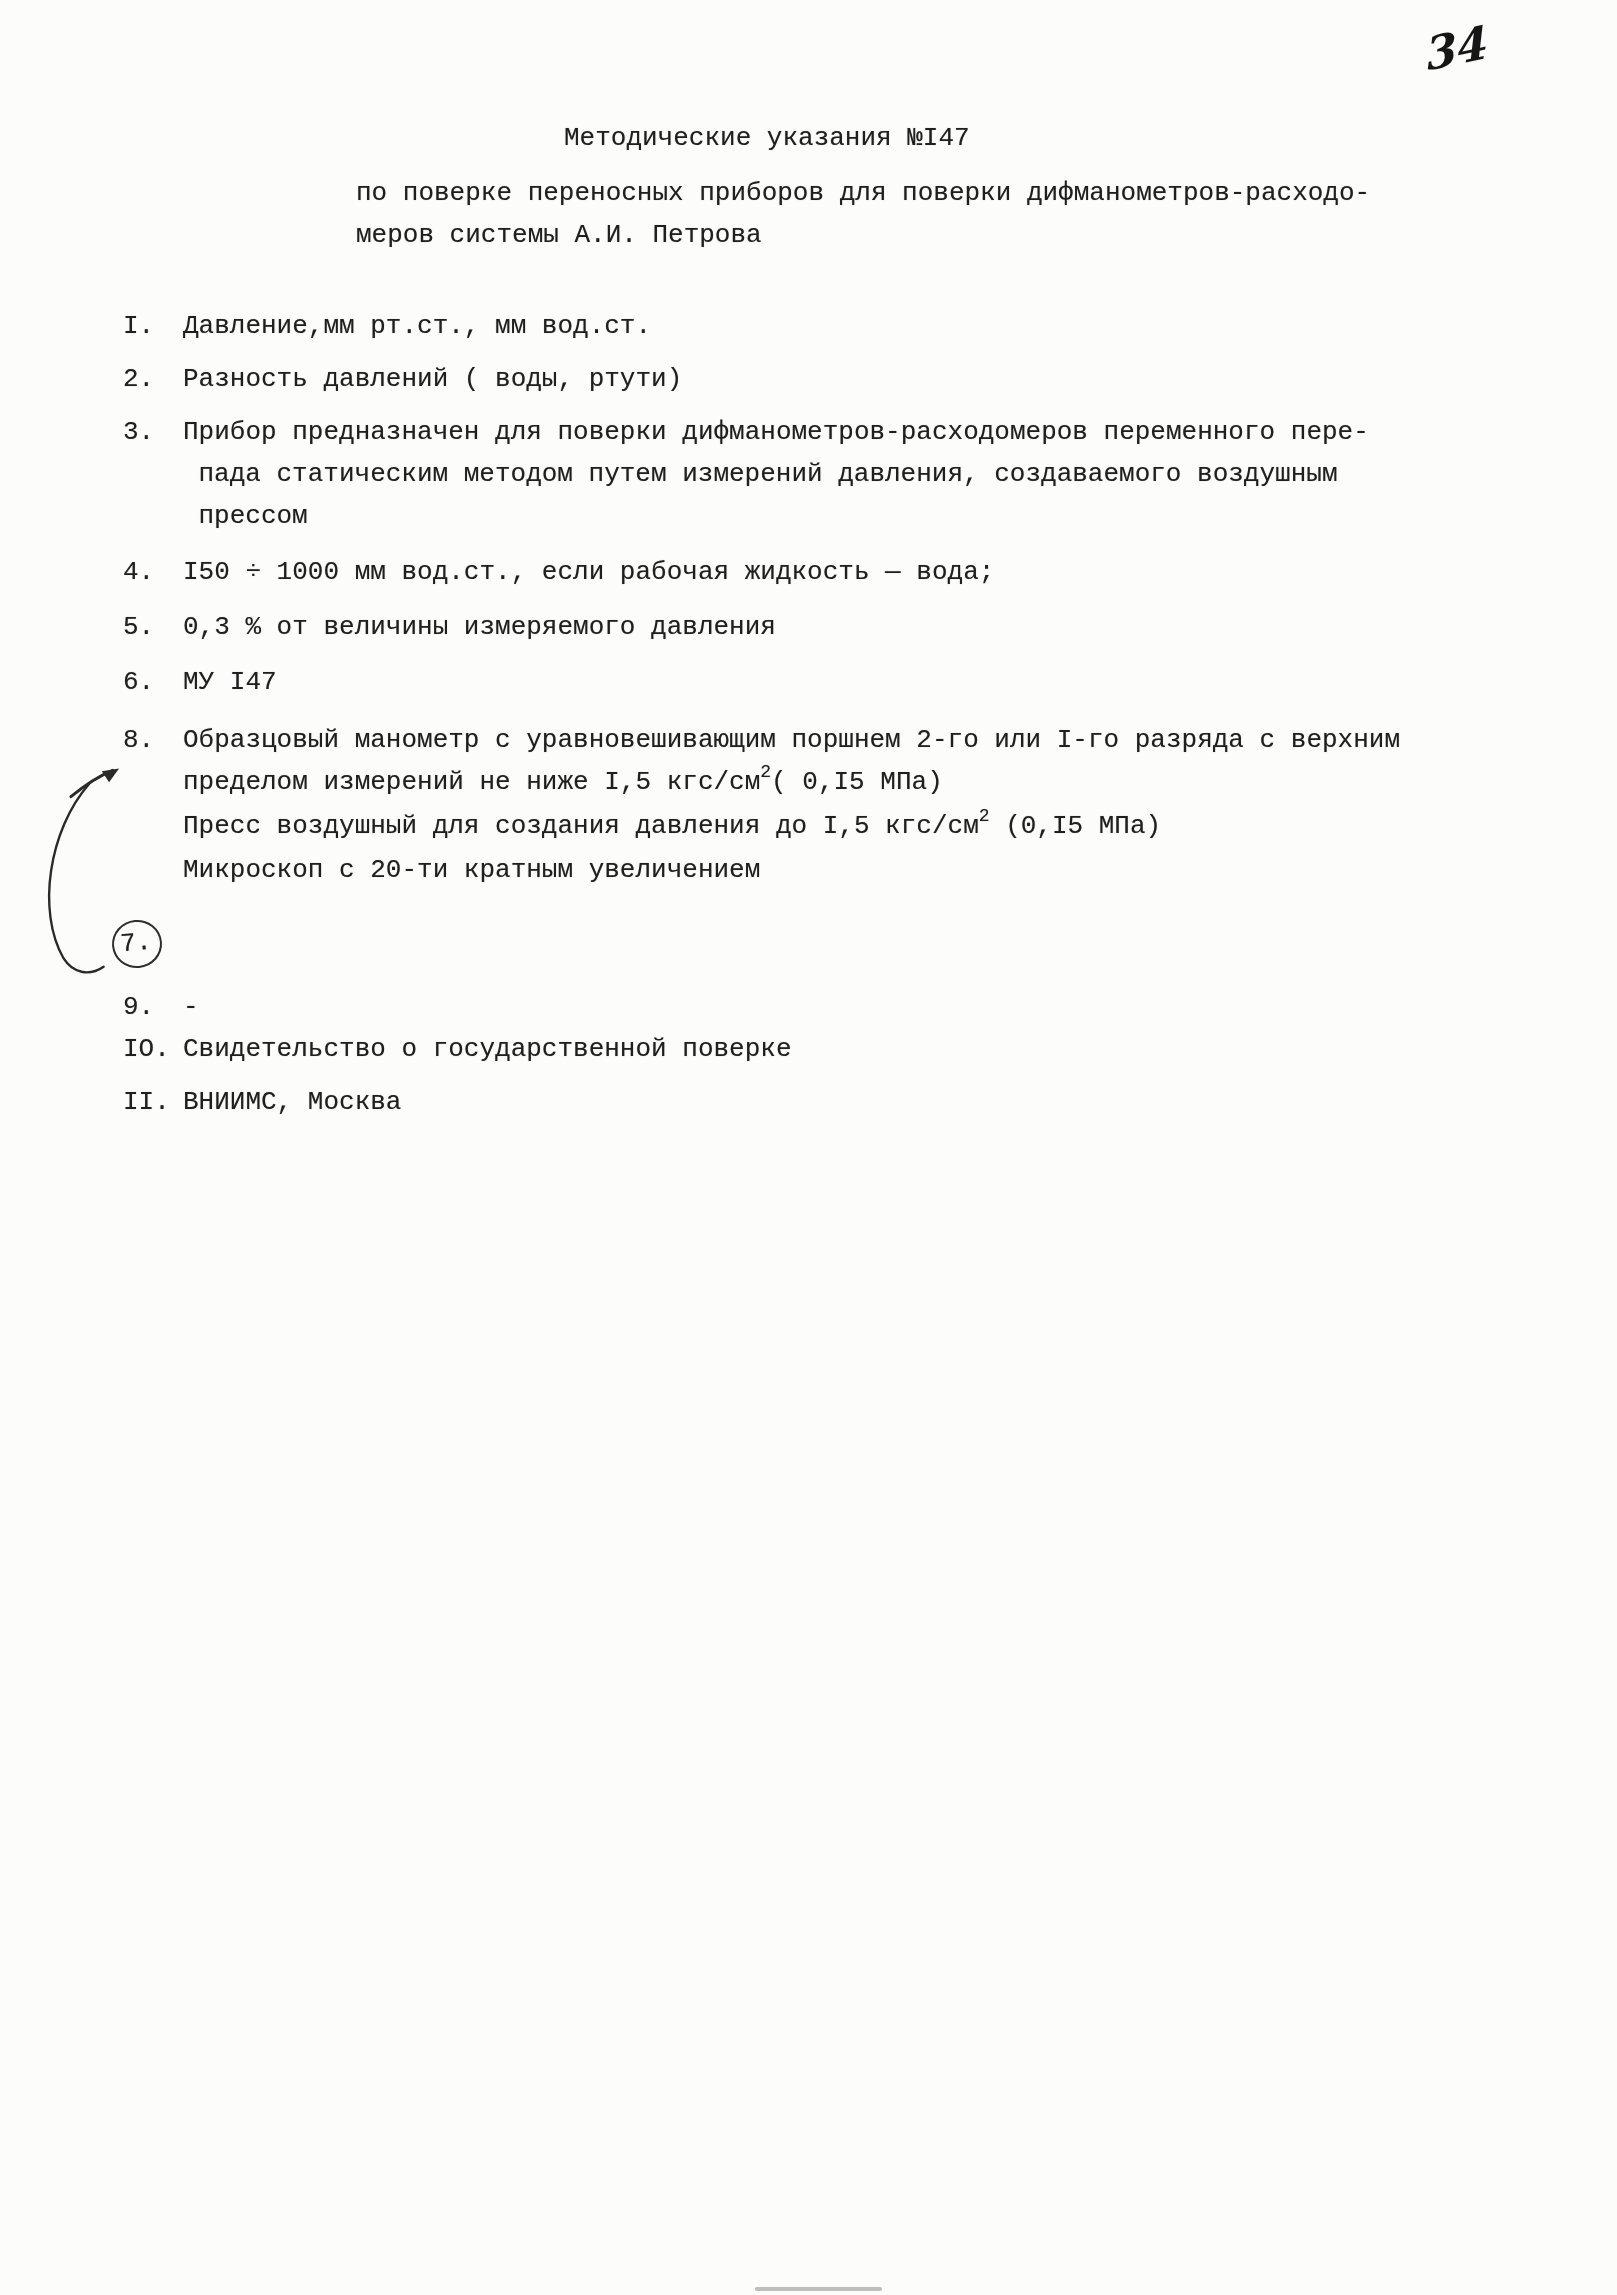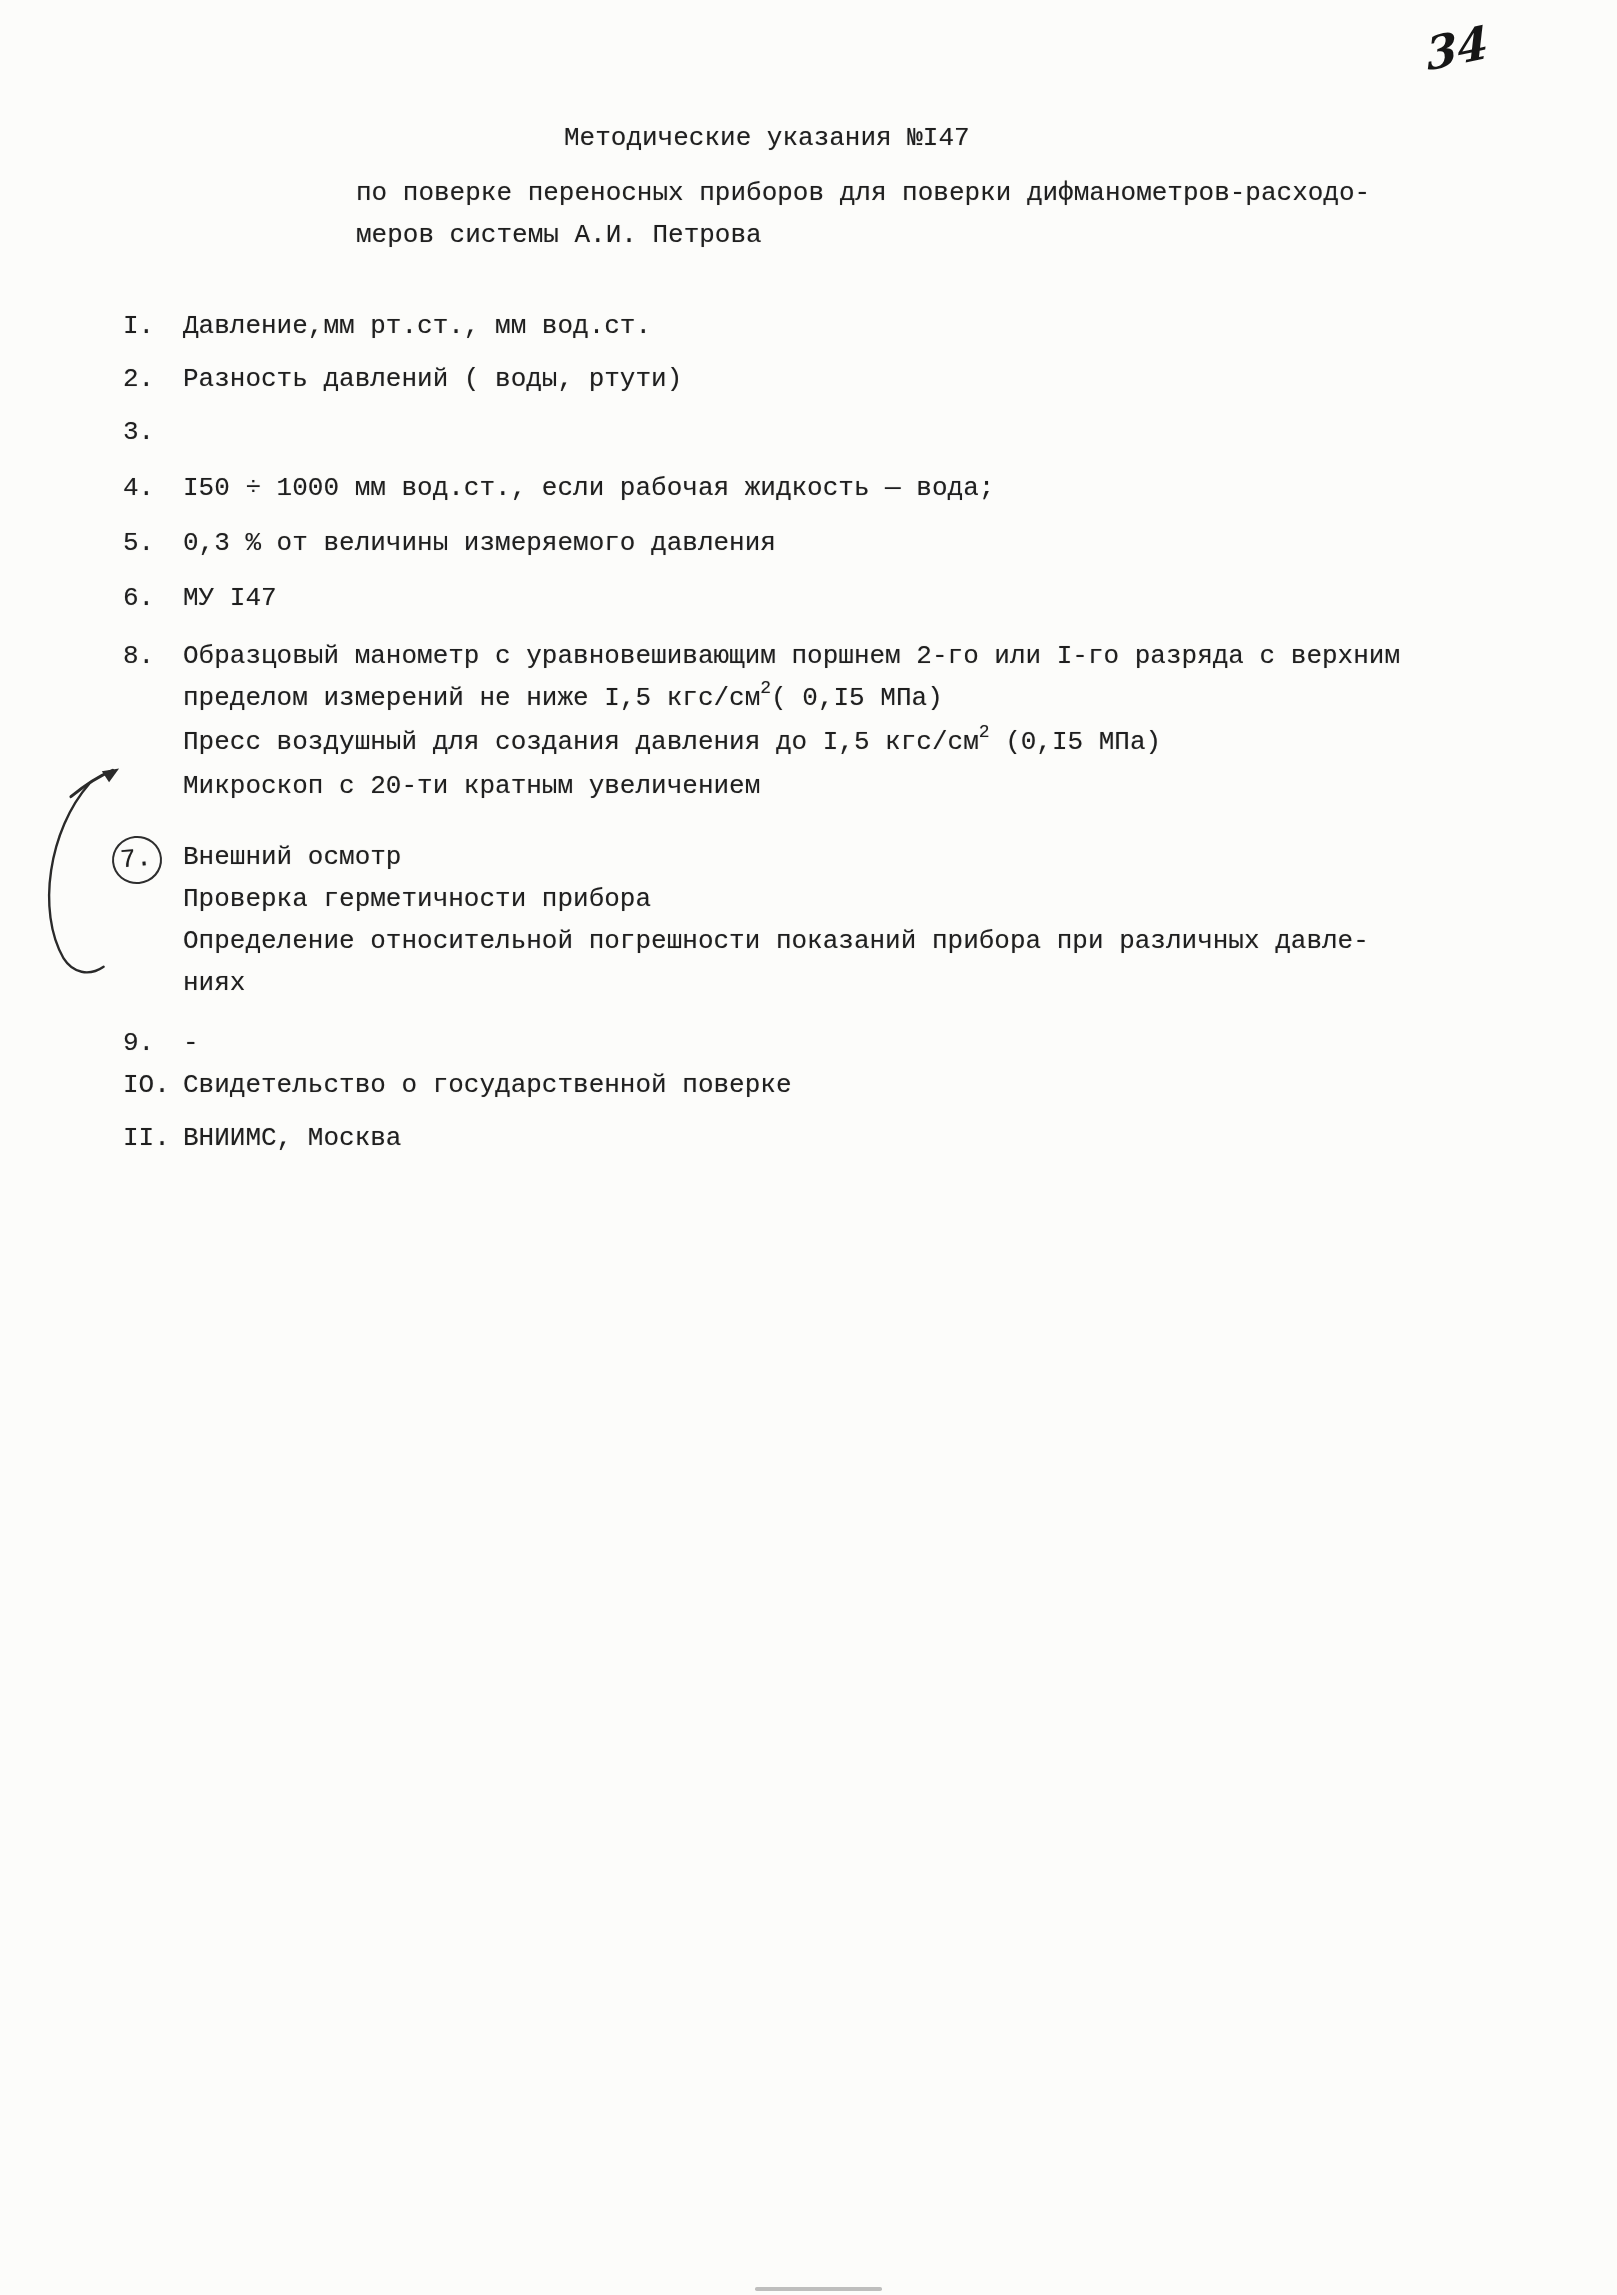--- a/index.html
+++ b/index.html
@@ -79,20 +79,25 @@
 
     <div class="row mt12">
       <div class="num">2.</div>
       <div class="bodycol">
           <div class="line">Разность давлений ( воды, ртути)</div>
         </div>
     </div>
 
     <div class="row mt12">
       <div class="num">3.</div>
+      <div class="bodycol">
+        <div class="line">Прибор предназначен для поверки дифманометров-расходомеров переменного пере-</div>
+        <div class="line ind">пада статическим методом путем измерений давления, создаваемого воздушным</div>
+        <div class="line ind">прессом</div>
+      </div>
     </div>
 
     <div class="row mt16">
       <div class="num">4.</div>
       <div class="bodycol">
         <div class="line">I50 ÷ 1000 мм вод.ст., если рабочая жидкость — вода;</div>
       </div>
     </div>
 
     <div class="row mt14">
@@ -114,26 +119,20 @@
       <div class="bodycol">
         <div class="line">Образцовый манометр с уравновешивающим поршнем 2-го или I-го разряда с верхним</div>
         <div class="line"><span>пределом измерений не ниже I,5 кгс/см</span><span class="sup">2</span><span>( 0,I5 МПа)</span></div>
         <div class="line"><span>Пресс воздушный для создания давления до I,5 кгс/см</span><span class="sup">2</span><span> (0,I5 МПа)</span></div>
         <div class="line">Микроскоп с 20-ти кратным увеличением</div>
       </div>
     </div>
 
     <div class="row mt32">
       <div class="num"><span class="circle-mark"><span>7.</span></span></div>
-      <div class="bodycol">
-        <div class="line">Внешний осмотр</div>
-        <div class="line">Проверка герметичности прибора</div>
-        <div class="line">Определение относительной погрешности показаний прибора при различных давле-</div>
-        <div class="line">ниях</div>
-      </div>
     </div>
 
     <div class="row mt20">
       <div class="num">9.</div>
       <div class="bodycol">
           <div class="line">-</div>
         </div>
     </div>
 
     <div class="row mt10">

